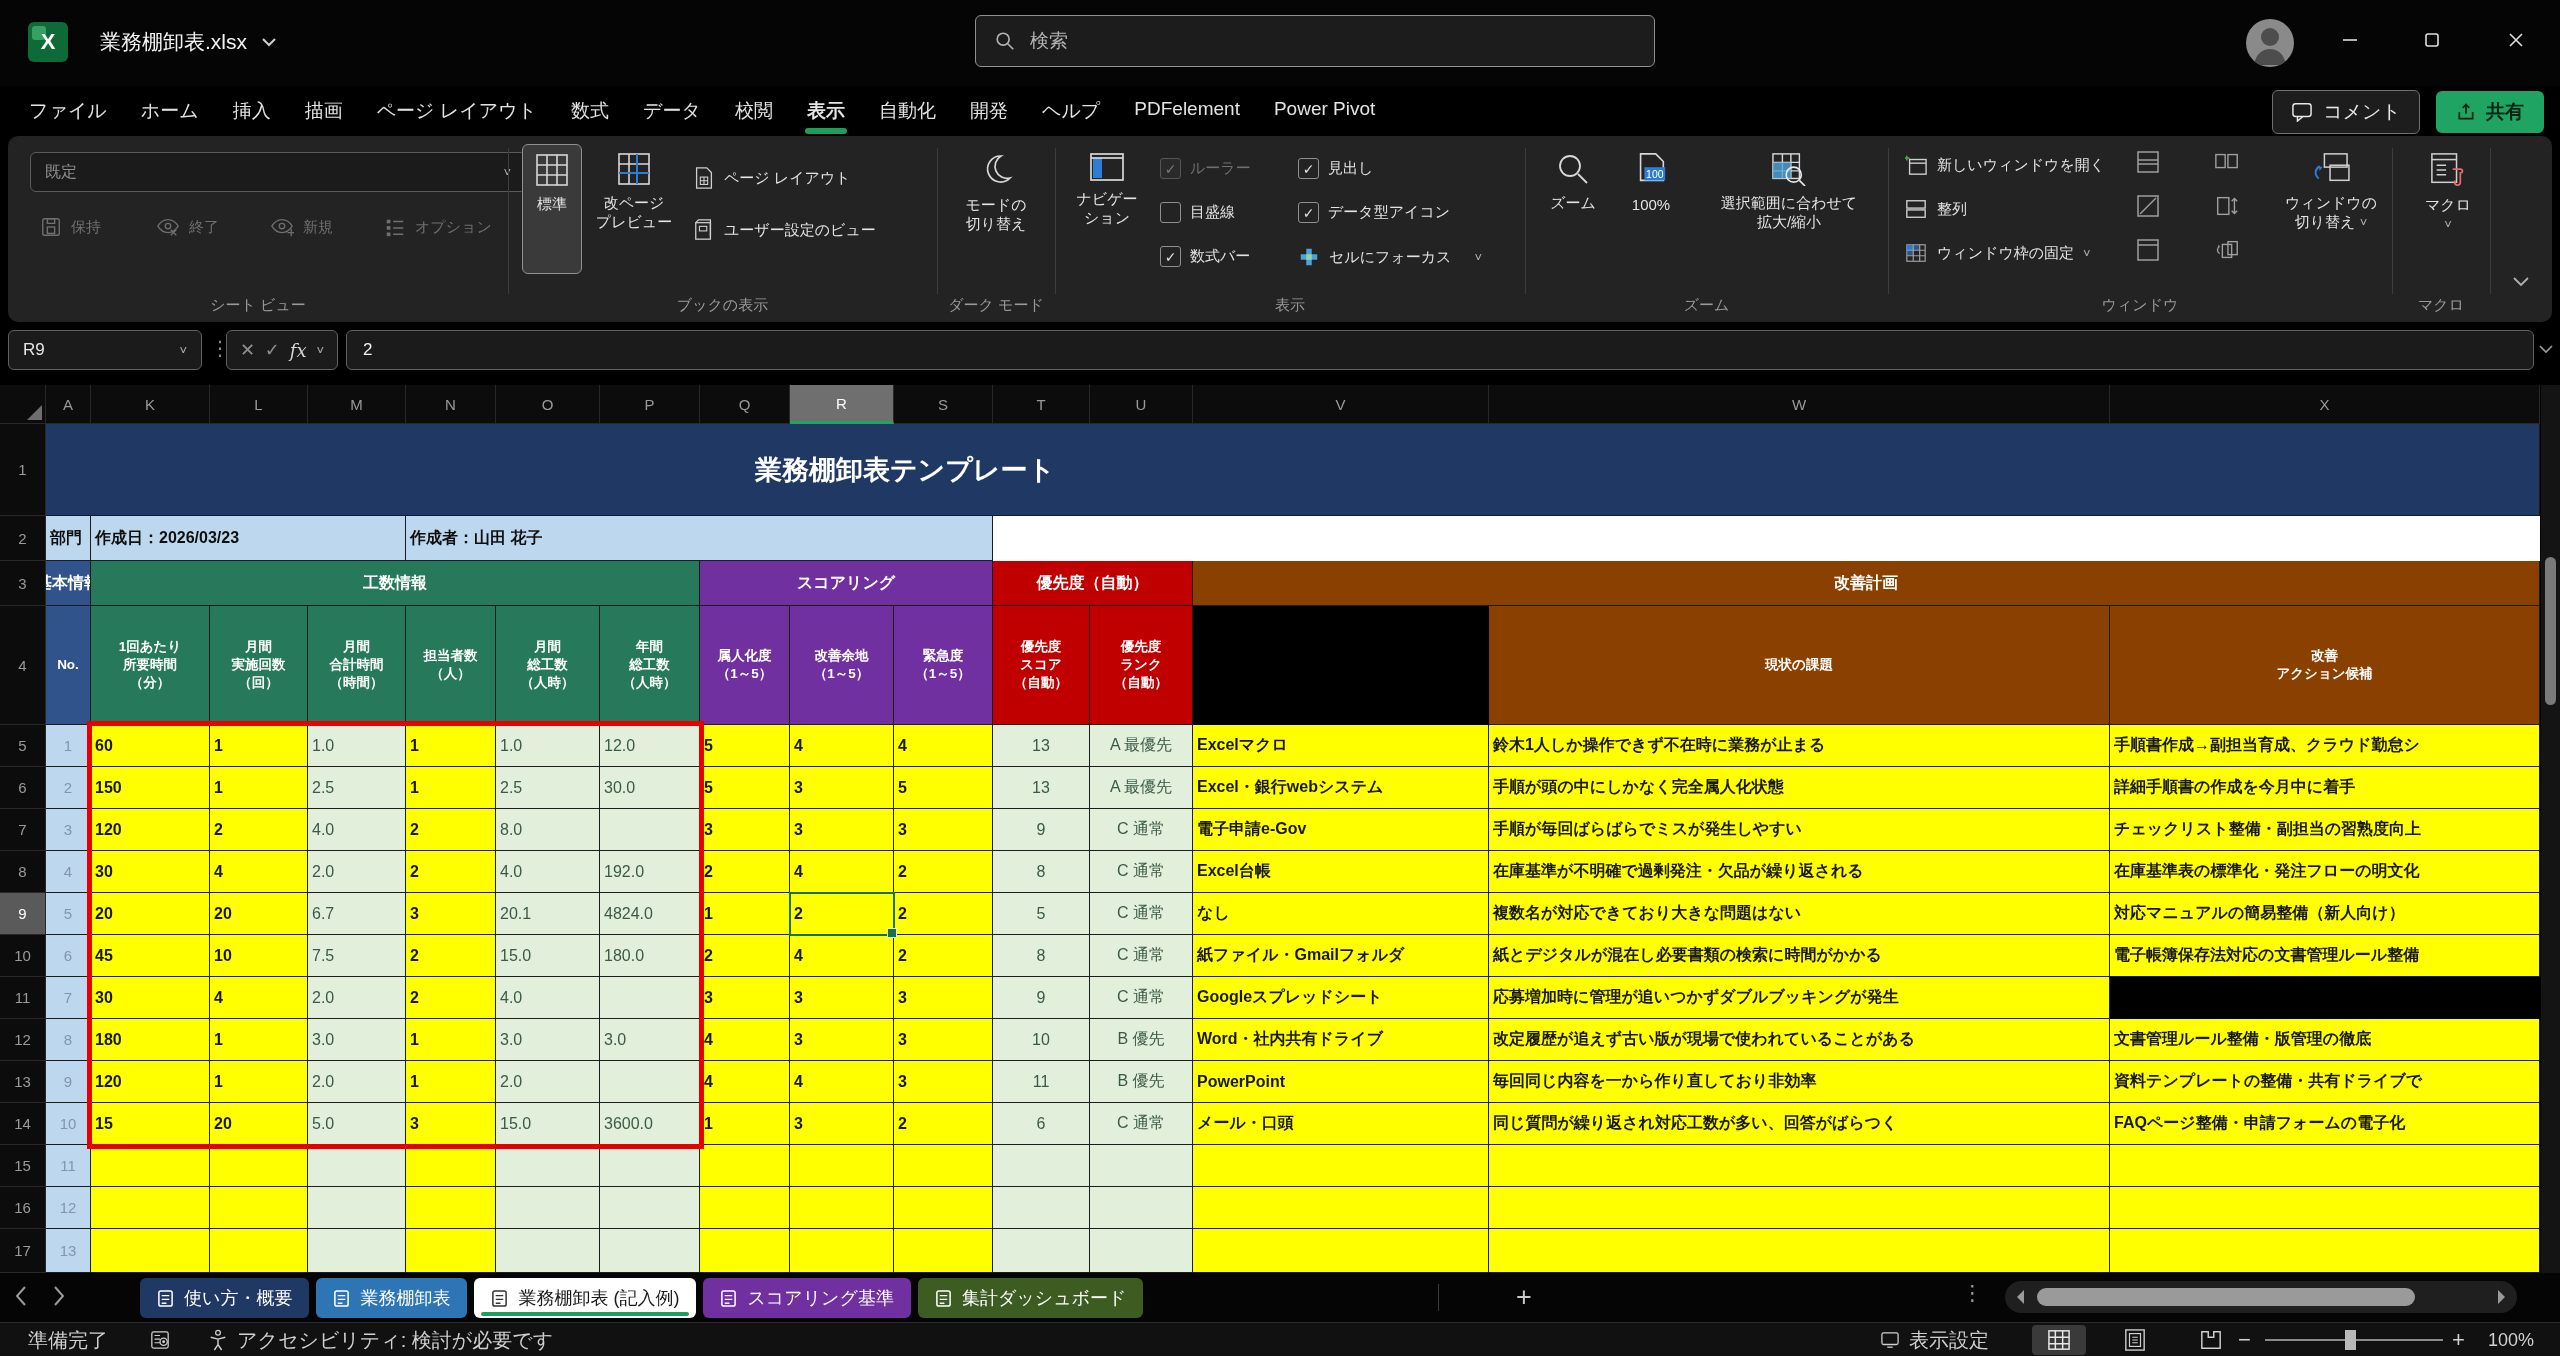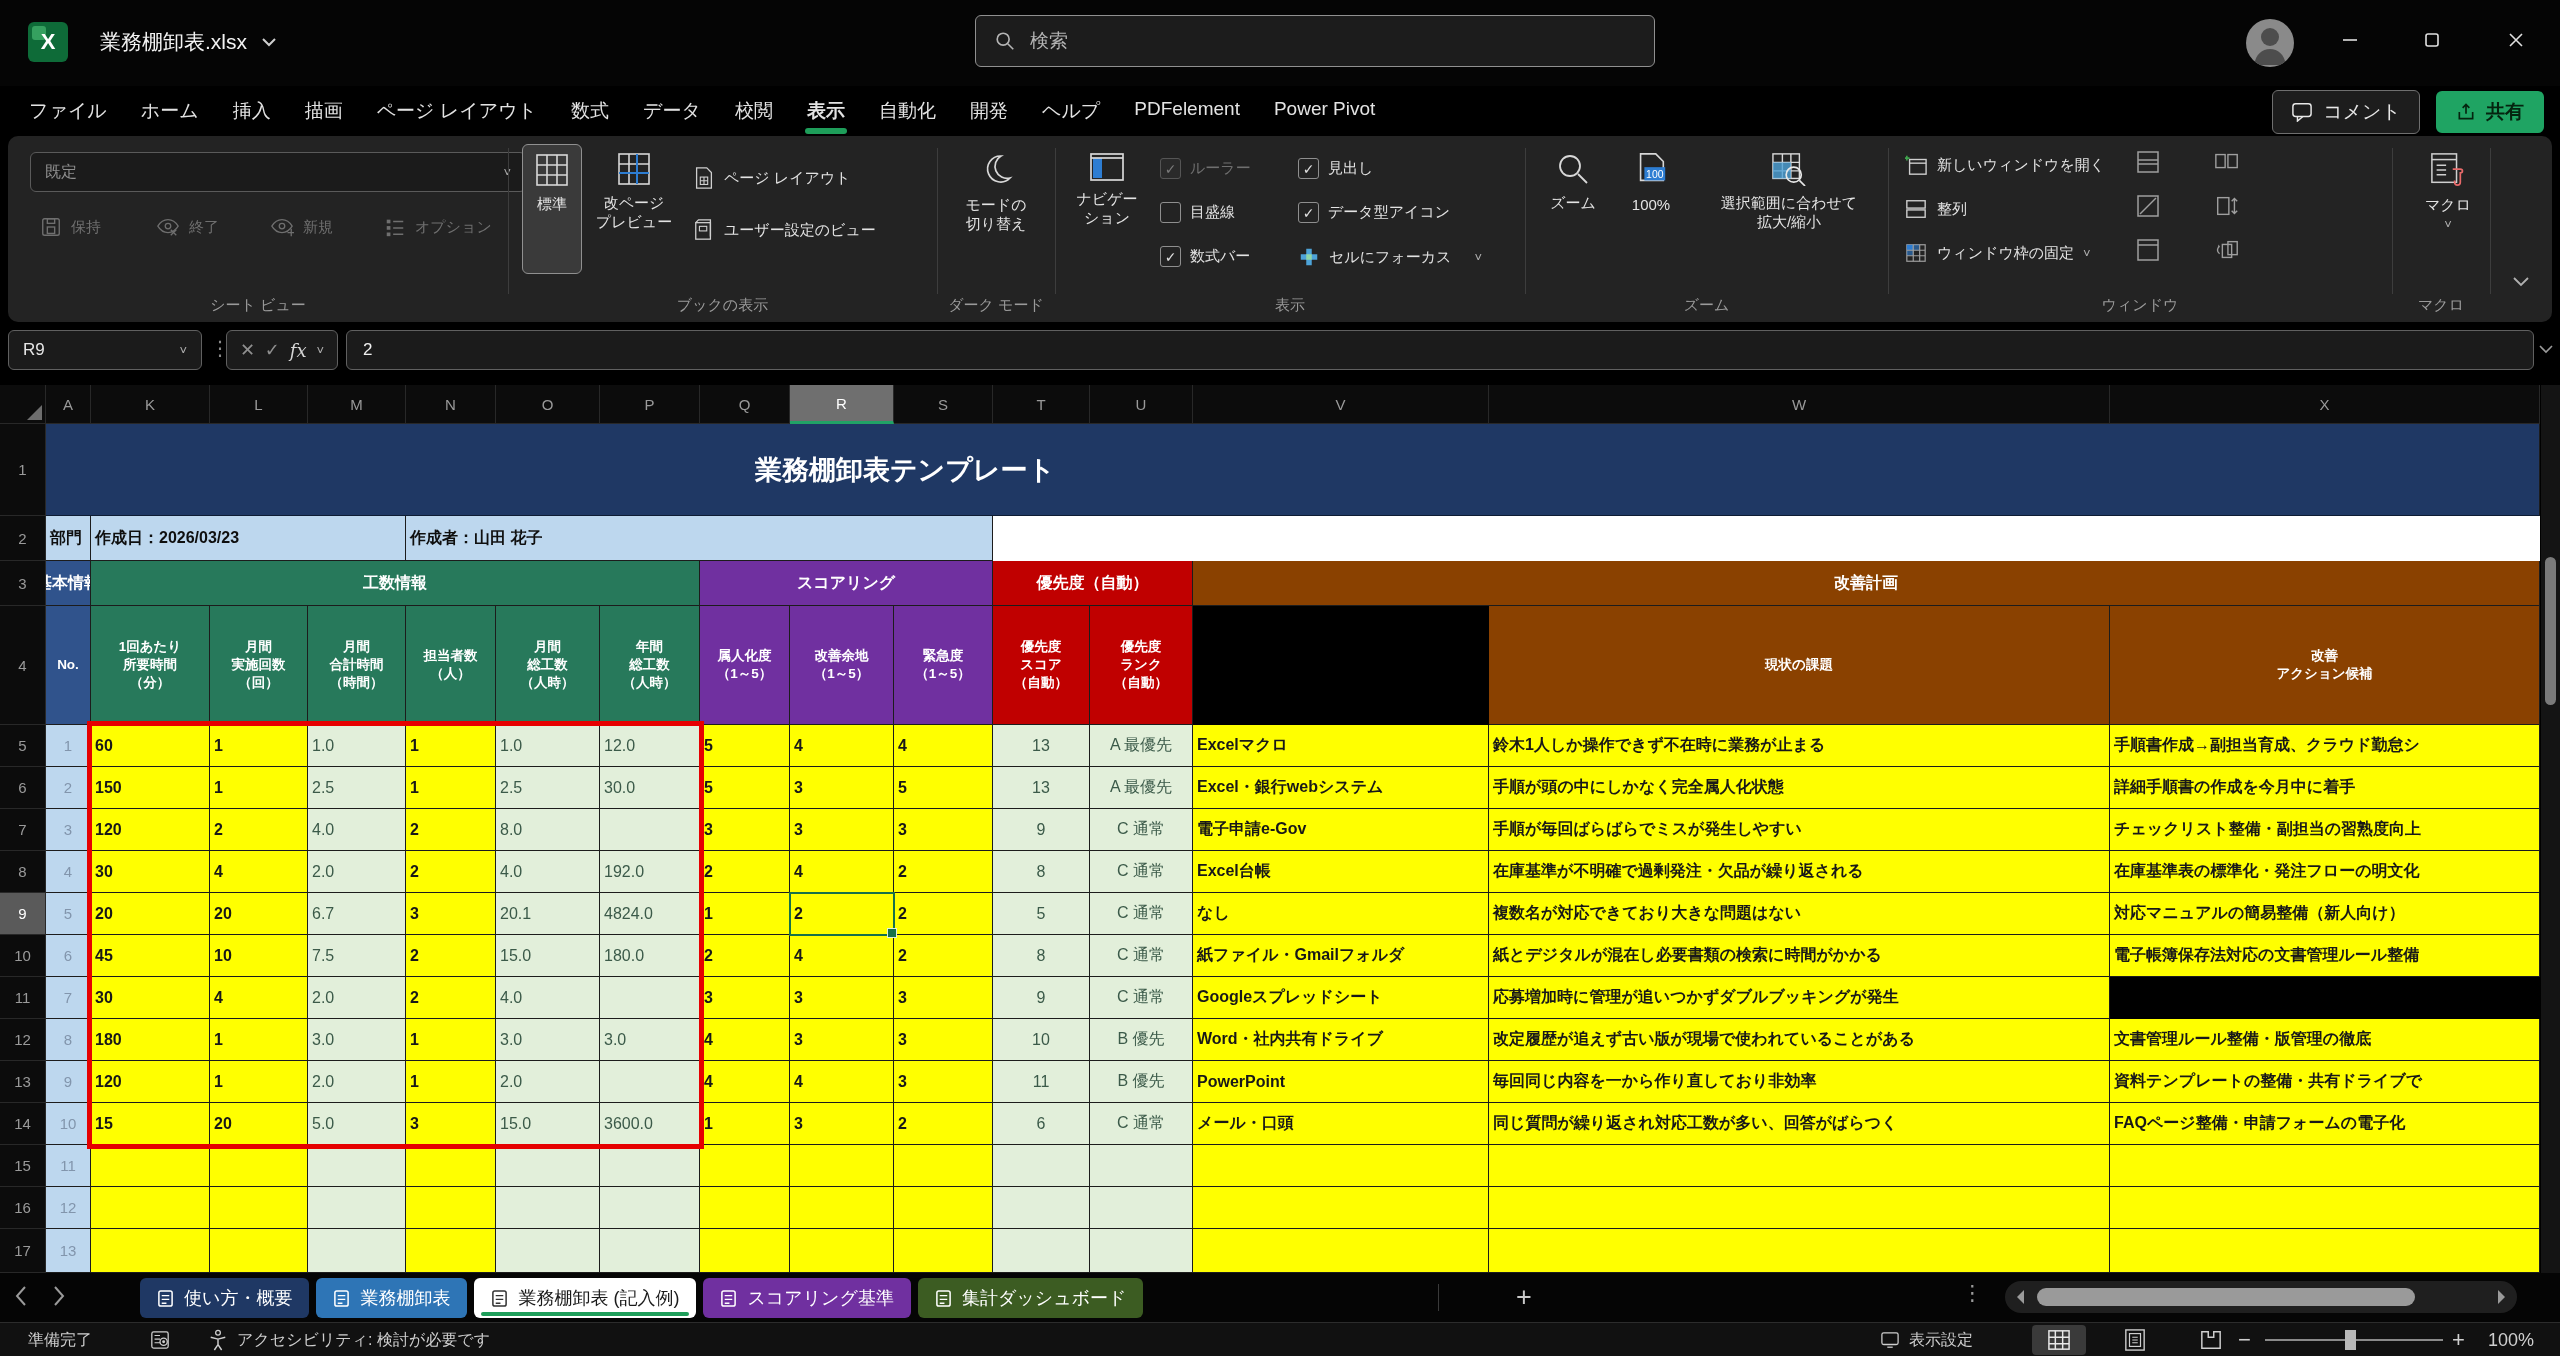--- a/index.html
+++ b/index.html
@@ -101,21 +101,21 @@
   #tab-divider{position:absolute;left:1438px;top:11px;width:1px;height:27px;background:#3a3a3a;}
   #add-sheet{position:absolute;left:1502px;top:3px;width:44px;height:42px;display:flex;align-items:center;
       justify-content:center;font-size:27px;color:#c9c9c9;}
   #hdots{position:absolute;left:1962px;top:8px;font-size:21px;color:#9a9a9a;}
   #hscroll{position:absolute;left:2005px;top:8px;width:512px;height:32px;background:#1f1f1f;border-radius:16px;}
   #hthumb{position:absolute;left:32px;top:7px;width:378px;height:18px;border-radius:9px;background:#9a9a9a;}
   .harr{position:absolute;top:8px;color:#9a9a9a;}
 
   
   #statusbar{position:absolute;left:0;top:1322px;width:2560px;height:34px;background:#111;border-top:1px solid #2c2c2c;}
-  .sitem{position:absolute;top:0;height:100%;display:flex;align-items:center;gap:9px;font-size:16px;color:#cfcfcf;}
+  .sitem{position:absolute;top:0;height:100%;display:flex;align-items:center;gap:9px;font-size:20px;color:#cfcfcf;}
   .viewbtn{position:absolute;top:2px;width:54px;height:30px;display:flex;align-items:center;justify-content:center;border-radius:4px;}
   .viewbtn.active{background:#3a3a3a;}
   #zoom-track{position:absolute;left:2265px;top:16px;width:178px;height:2px;background:#8a8a8a;}
   #zoom-thumb{position:absolute;left:2345px;top:7px;width:11px;height:20px;background:#b8b8b8;}
 </style>
 </head>
 <body>
 
 <div id="app">
 
@@ -409,20 +409,30 @@
         </svg>
       </div>
     <div class="rsm" style="left:2206px;top:102px;">
         <svg width="26" height="24" viewBox="0 0 28 24">
           <rect x="9" y="6" width="10" height="14" stroke="#9f9f9f" stroke-width="1.5" fill="none"></rect>
           <rect x="15" y="3" width="10" height="14" stroke="#9f9f9f" stroke-width="1.5" fill="none"></rect>
           <path d="M6 16c-3-2-3-6 0-8" stroke="#9f9f9f" stroke-width="1.5" fill="none"></path>
           <path d="M5 6l1 2-2 1z" fill="#9f9f9f"></path>
         </svg>
       </div>
+    <div class="rbig" style="left:2262px;top:8px;width:122px;height:122px;">
+      <svg width="40" height="34" viewBox="0 0 42 36">
+          <rect x="14" y="2" width="24" height="14" stroke="#cfcfcf" stroke-width="1.6" fill="none"></rect>
+          <rect x="20" y="14" width="20" height="16" stroke="#cfcfcf" stroke-width="1.6" fill="none"></rect>
+          <path d="M8 28c-5-4-4-10 1-13" stroke="#2D7DD2" stroke-width="2" fill="none"></path>
+          <path d="M12 16l-4-1 1 5z" fill="#2D7DD2"></path>
+        </svg>
+      <span><span>ウィンドウの
+切り替え</span> <span class="chev">˅</span></span>
+    </div>
     <div class="rlabel" style="left:1880px;width:504px;">ウィンドウ</div>
     <div class="rdiv" style="left:2384px;"></div>
 
     <div class="rbig" style="left:2396px;top:8px;width:88px;height:122px;">
       <svg width="40" height="36" viewBox="0 0 42 38">
           <rect x="4" y="2" width="26" height="30" stroke="#cfcfcf" stroke-width="1.6" fill="none"></rect>
           <path d="M4 8h26" stroke="#cfcfcf" stroke-width="1.6"></path>
           <path d="M9 14h10M9 19h10M9 24h10" stroke="#cfcfcf" stroke-width="1.4"></path>
           <path d="M26 18h8c3 0 3 4 0 4v10c0 4-6 4-6 0v-2" stroke="#E86A6A" stroke-width="1.8" fill="none"></path>
         </svg>

